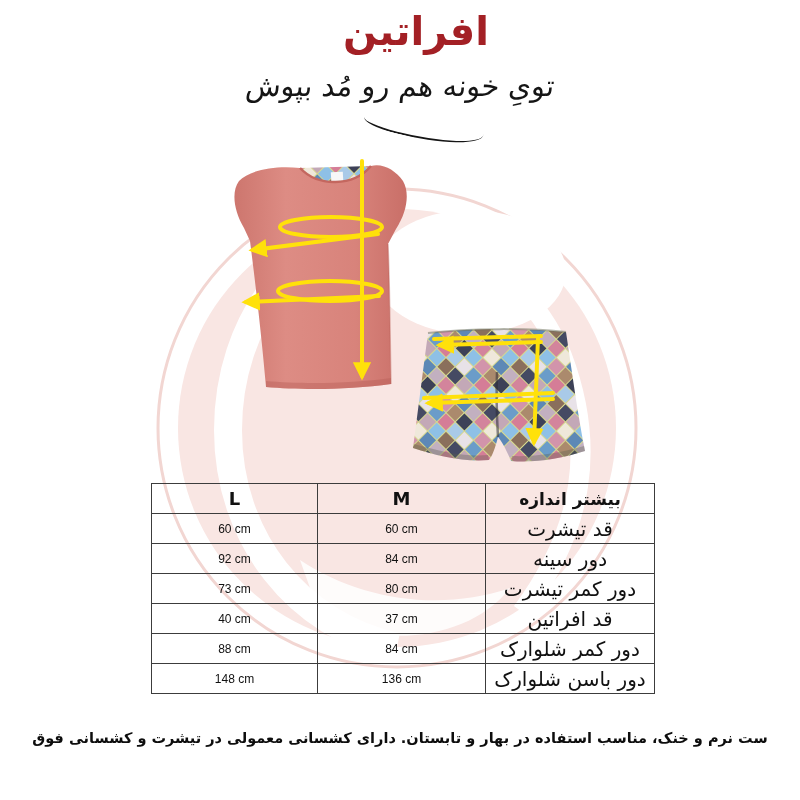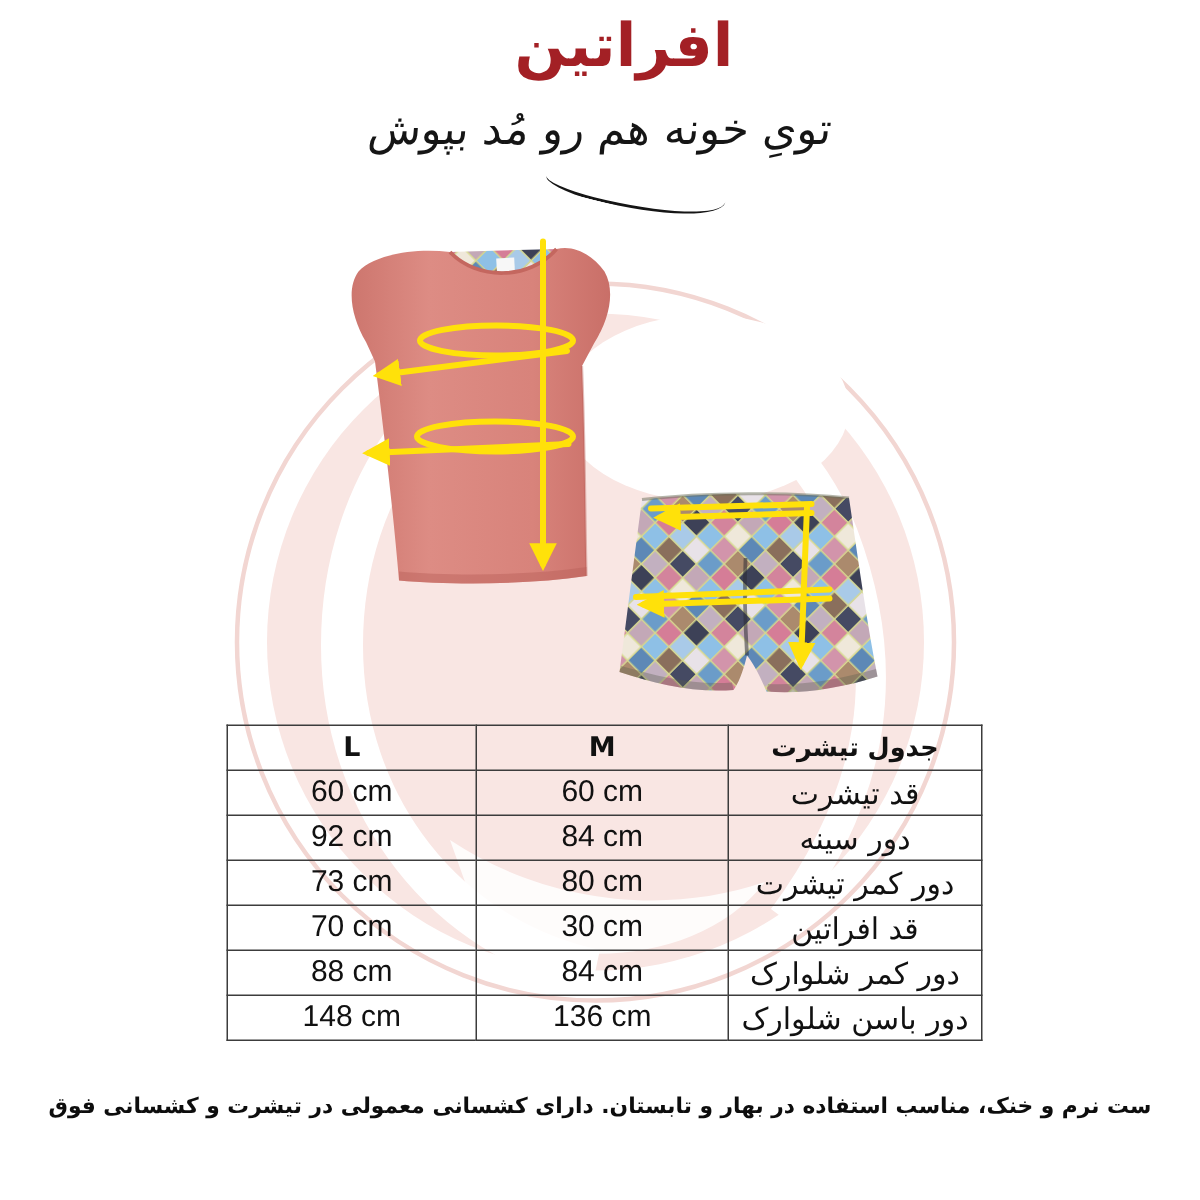--- a/index.html
+++ b/index.html
@@ -39,21 +39,21 @@
     direction:rtl;z-index:6;background:transparent;
   }
   .size-table td,.size-table th{
     border:1.6px solid #3c3c3c;
     text-align:center;vertical-align:middle;
     height:29px;padding:0;
     color:#111;background:transparent;
   }
   .size-table th{font-size:18px;font-weight:bold;}
   .size-table th.fa{font-size:17px;font-family:"DejaVu Sans", sans-serif;}
-  .size-table td.val{font-size:20px;font-family:"Liberation Sans", sans-serif;direction:ltr;}
+  .size-table td.val{font-size:12px;font-family:"Liberation Sans", sans-serif;direction:ltr;}
   .size-table td.fa{font-size:20px;}
   
   .description{
     position:absolute;top:723px;left:0;width:800px;
     text-align:center;direction:rtl;z-index:6;
     font-weight:bold;font-size:14.5px;color:#0d0d0d;line-height:30px;
   }
   .description .dline{white-space:nowrap;}
 </style>
 </head>
@@ -159,43 +159,43 @@
   <div class="tagline-flourish"></div>
 
   <table class="size-table">
     <colgroup>
         <col style="width:169px">
         <col style="width:168px">
         <col style="width:166px">
       </colgroup>
     <tbody>
         <tr>
-      <th class="fa">جدول تیشرت</th>
+      <th class="fa">بیشتر اندازه</th>
       <th>M</th>
       <th>L</th>
     </tr>
     <tr>
       <td class="fa">قد تیشرت</td>
       <td class="val">60 cm</td>
       <td class="val">60 cm</td>
     </tr>
     <tr>
       <td class="fa">دور سینه</td>
       <td class="val">84 cm</td>
       <td class="val">92 cm</td>
     </tr>
     <tr>
       <td class="fa">دور کمر تیشرت</td>
       <td class="val">80 cm</td>
       <td class="val">73 cm</td>
     </tr>
     <tr>
       <td class="fa">قد افراتین</td>
-      <td class="val">30 cm</td>
-      <td class="val">70 cm</td>
+      <td class="val">37 cm</td>
+      <td class="val">40 cm</td>
     </tr>
     <tr>
       <td class="fa">دور کمر شلوارک</td>
       <td class="val">84 cm</td>
       <td class="val">88 cm</td>
     </tr>
     <tr>
       <td class="fa">دور باسن شلوارک</td>
       <td class="val">136 cm</td>
       <td class="val">148 cm</td>

